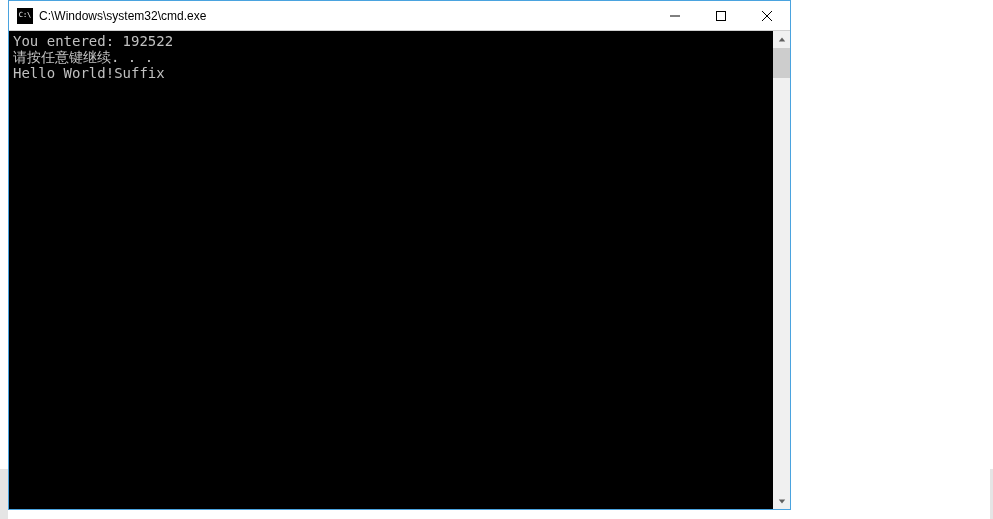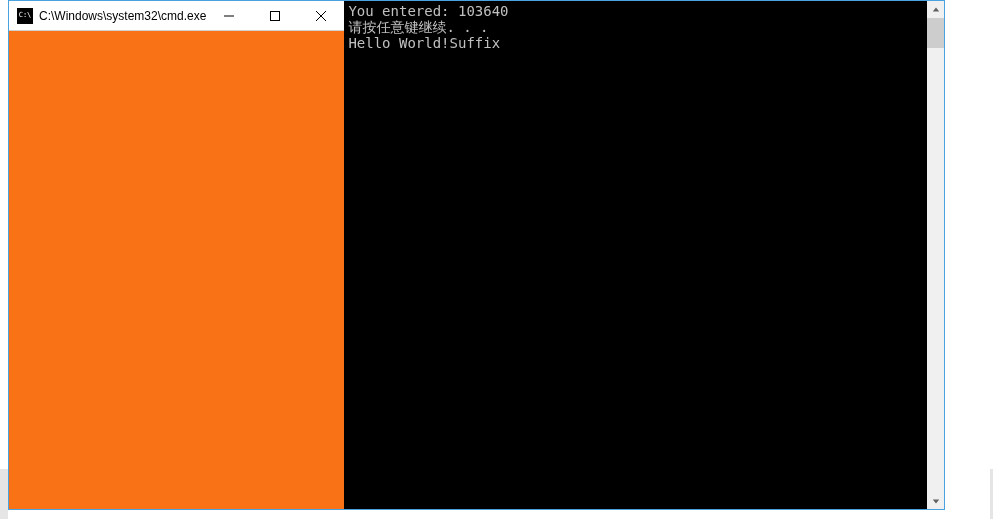--- a/index.html
+++ b/index.html
@@ -8,28 +8,28 @@
       box-sizing: border-box;
     }
     body {
       background: #ffffff;
       font-family: "Segoe UI", Tahoma, sans-serif;
       width: 993px;
       height: 519px;
       overflow: hidden;
     }
     .window {
-      width: 937px;
+      width: 783px;
       height: 510px;
       margin-left: 8px;
       margin-top: 0px;
       border: 1px solid #4aa3df;
-      background: #f97316;
+      background: #701a75;
       display: flex;
-      flex-direction: row;
+      flex-direction: column;
     }
     .titlebar {
       height: 30px;
       background: #ffffff;
       display: flex;
       align-items: center;
       border-bottom: 1px solid #d0d0d0;
     }
     .titlebar-icon {
       width: 16px;
@@ -166,21 +166,21 @@
       </button>
       <button class="titlebar-btn close">
         <svg viewBox="0 0 10 10">
             <line x1="0" y1="0" x2="10" y2="10" stroke="#000" stroke-width="1"></line>
             <line x1="10" y1="0" x2="0" y2="10" stroke="#000" stroke-width="1"></line>
           </svg>
       </button>
     </div>
   </div>
   <div class="console-body">
-    <div class="console-content"><span class="console-line">You entered: 103640</span><span class="console-line">请按任意键继续. . .</span><span class="console-line">Hello World!Suffix</span></div>
+    <div class="console-content"><span class="console-line">You entered: 192522</span><span class="console-line">请按任意键继续. . .</span><span class="console-line">Hello World!Suffix</span></div>
     <div class="scrollbar-vertical">
       <button class="scrollbar-arrow">
         <svg viewBox="0 0 10 10">
             <path d="M5 2 L9 7 L1 7 Z"></path>
           </svg>
       </button>
       <div class="scrollbar-track">
         <div class="scrollbar-thumb"></div>
       </div>
       <button class="scrollbar-arrow">

